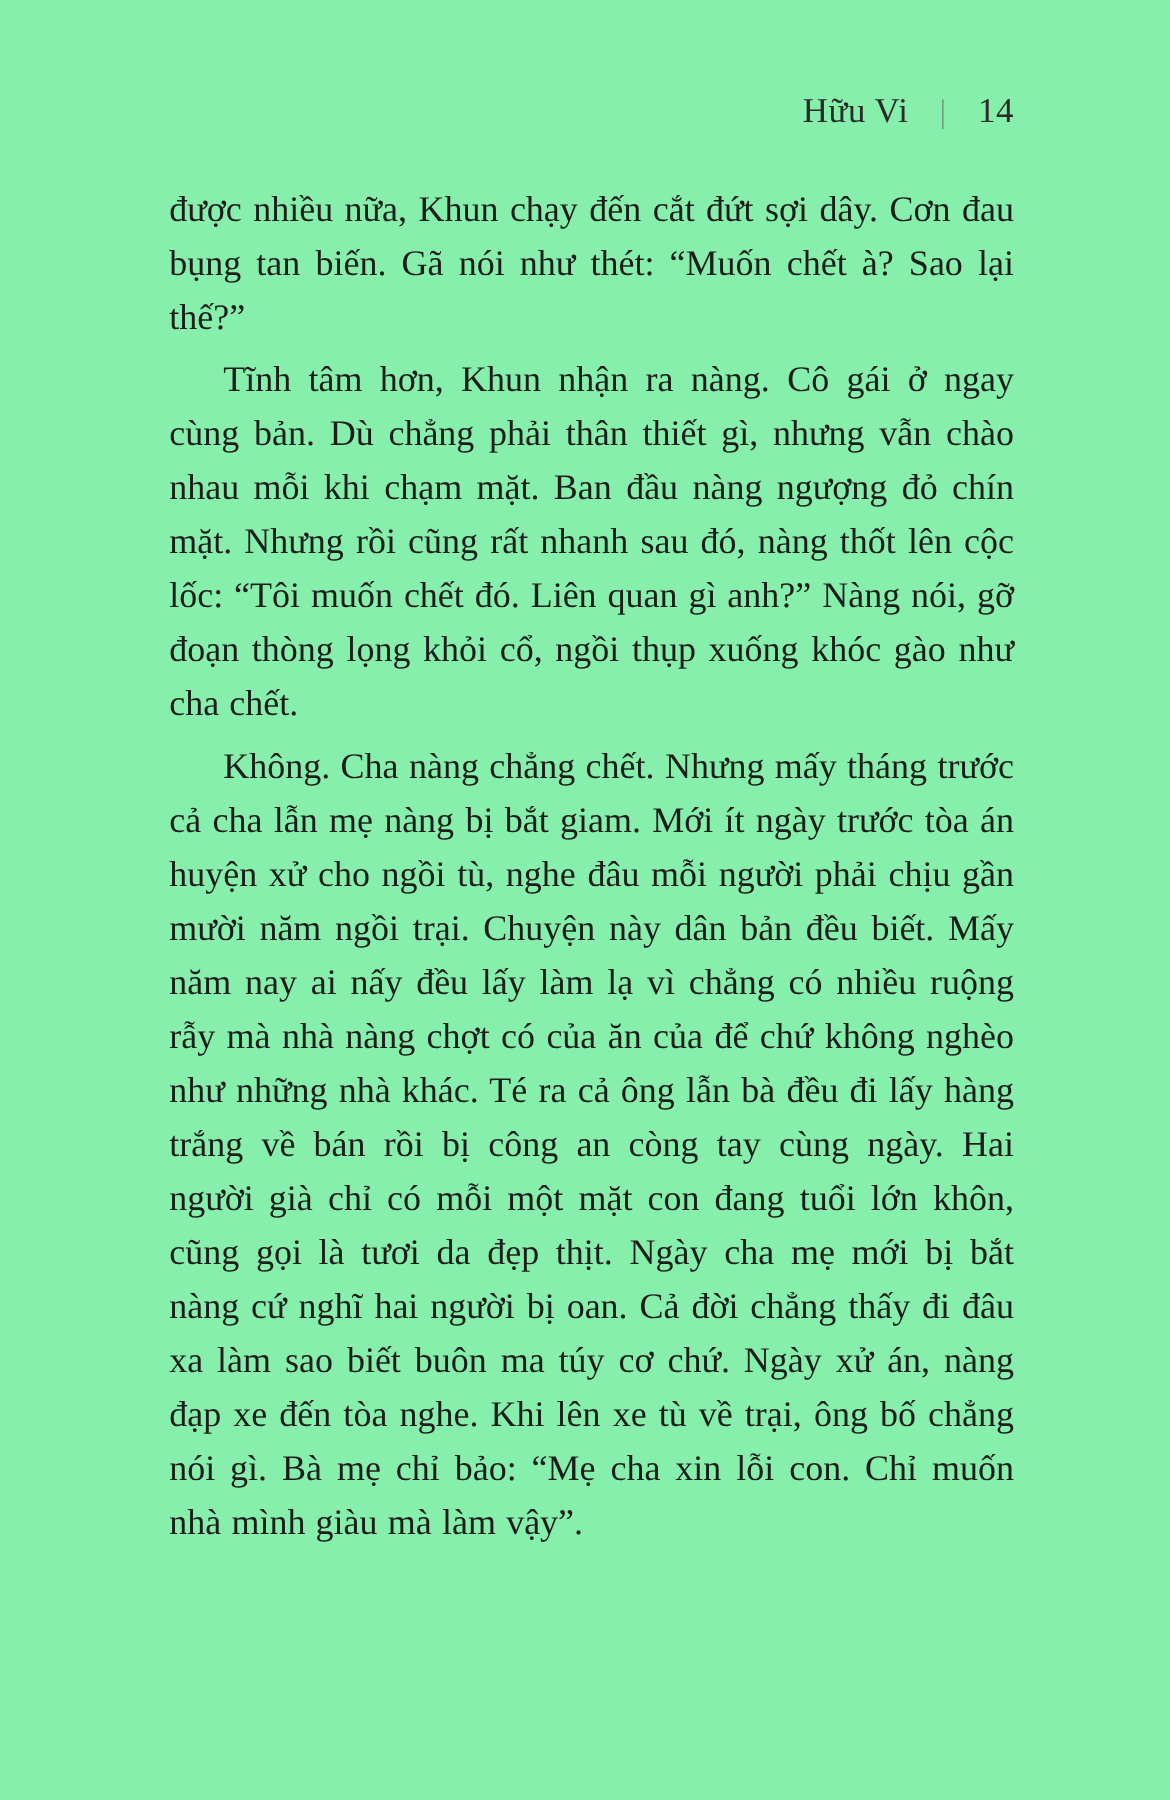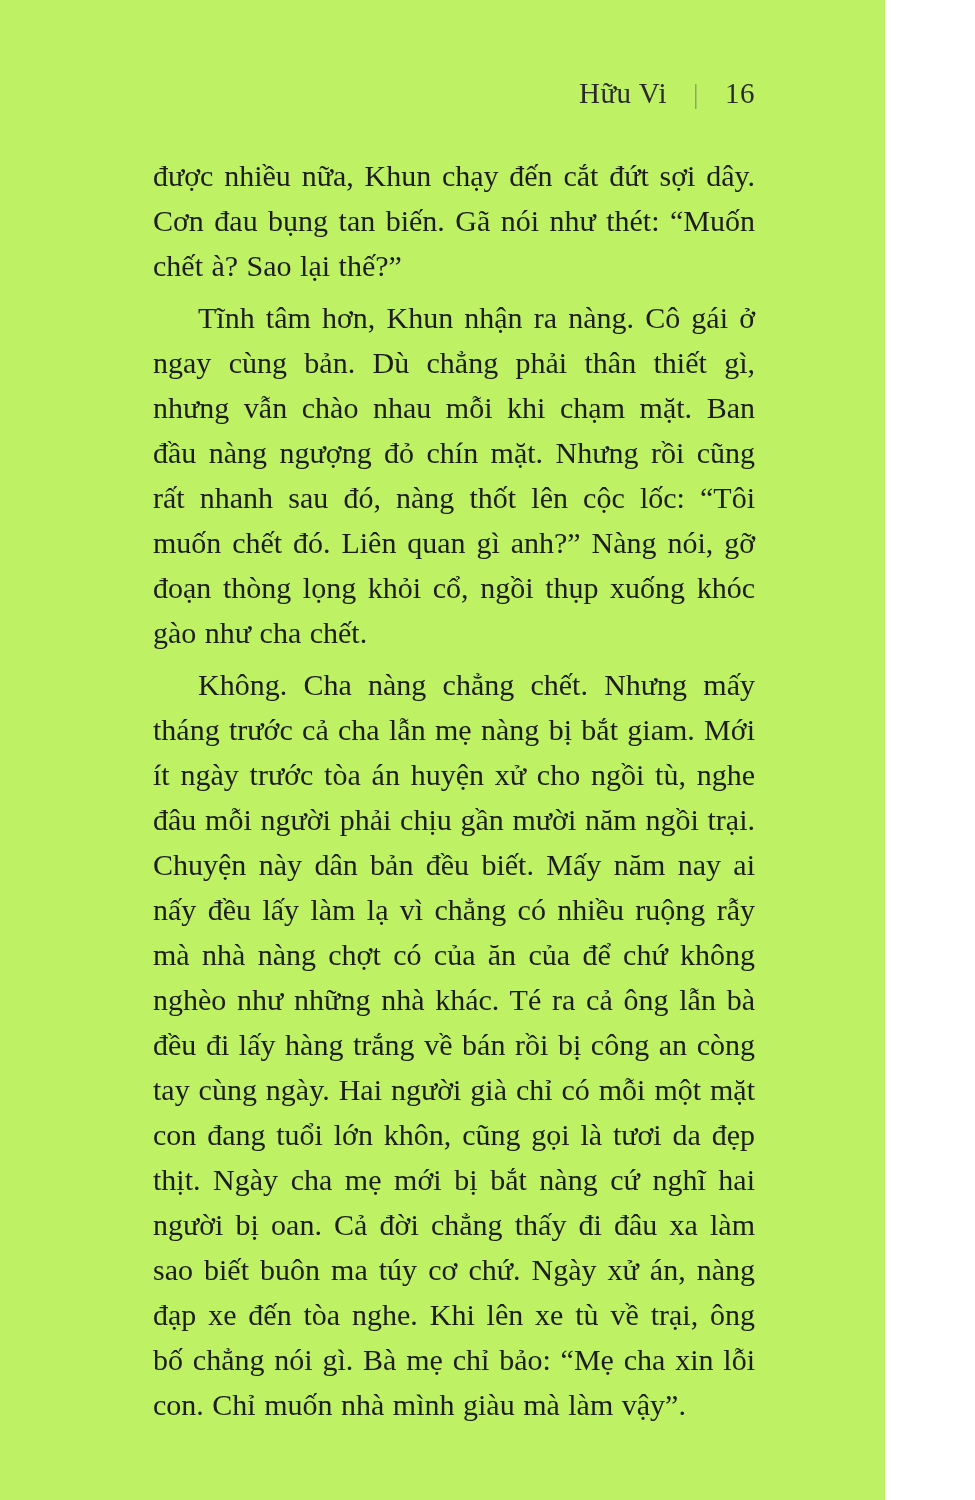--- a/index.html
+++ b/index.html
@@ -4,23 +4,23 @@
 <style>
   * { margin: 0; padding: 0; box-sizing: border-box; }
   html, body {
     width: 975px;
     height: 1500px;
     background: #ffffff;
     font-family: "Liberation Serif", "DejaVu Serif", serif;
   }
   .page {
     position: relative;
-    width: 885px;
+    width: 975px;
     height: 1500px;
-    background: #bef264;
+    background: #86efac;
     padding: 76px 130px 0 137px;
   }
   .running-header {
     display: flex;
     justify-content: flex-end;
     align-items: baseline;
     font-size: 29px;
     line-height: 34px;
     color: #2b2b29;
     margin-bottom: 42px;
@@ -38,35 +38,35 @@
   .running-header .page-num { color: #2b2b29; }
   .body-text {
     font-size: 30px;
     line-height: 45px;
     color: #1d1d1b;
     text-align: justify;
     word-spacing: 1px;
   }
   .body-text p {
     text-indent: 45px;
-    margin: 0 0 7px 16px;
+    margin: 0 0 7px 4px;
   }
   .body-text p.no-indent {
     text-indent: 0;
   }
 </style>
 </head>
 <body>
 
 <div class="page">
 
   <header class="running-header">
     <span class="head-title">Hữu Vi</span>
     <span class="divider">|</span>
-    <span class="page-num">16</span>
+    <span class="page-num">14</span>
   </header>
 
   <main class="body-text">
     <p class="no-indent">được nhiều nữa, Khun chạy đến cắt đứt sợi dây. Cơn đau bụng tan biến. Gã nói như thét: “Muốn chết à? Sao lại thế?”</p>
     <p>Tĩnh tâm hơn, Khun nhận ra nàng. Cô gái ở ngay cùng bản. Dù chẳng phải thân thiết gì, nhưng vẫn chào nhau mỗi khi chạm mặt. Ban đầu nàng ngượng đỏ chín mặt. Nhưng rồi cũng rất nhanh sau đó, nàng thốt lên cộc lốc: “Tôi muốn chết đó. Liên quan gì anh?” Nàng nói, gỡ đoạn thòng lọng khỏi cổ, ngồi thụp xuống khóc gào như cha chết.</p>
     <p>Không. Cha nàng chẳng chết. Nhưng mấy tháng trước cả cha lẫn mẹ nàng bị bắt giam. Mới ít ngày trước tòa án huyện xử cho ngồi tù, nghe đâu mỗi người phải chịu gần mười năm ngồi trại. Chuyện này dân bản đều biết. Mấy năm nay ai nấy đều lấy làm lạ vì chẳng có nhiều ruộng rẫy mà nhà nàng chợt có của ăn của để chứ không nghèo như những nhà khác. Té ra cả ông lẫn bà đều đi lấy hàng trắng về bán rồi bị công an còng tay cùng ngày. Hai người già chỉ có mỗi một mặt con đang tuổi lớn khôn, cũng gọi là tươi da đẹp thịt. Ngày cha mẹ mới bị bắt nàng cứ nghĩ hai người bị oan. Cả đời chẳng thấy đi đâu xa làm sao biết buôn ma túy cơ chứ. Ngày xử án, nàng đạp xe đến tòa nghe. Khi lên xe tù về trại, ông bố chẳng nói gì. Bà mẹ chỉ bảo: “Mẹ cha xin lỗi con. Chỉ muốn nhà mình giàu mà làm vậy”.</p>
   </main>
 
 </div>
 

